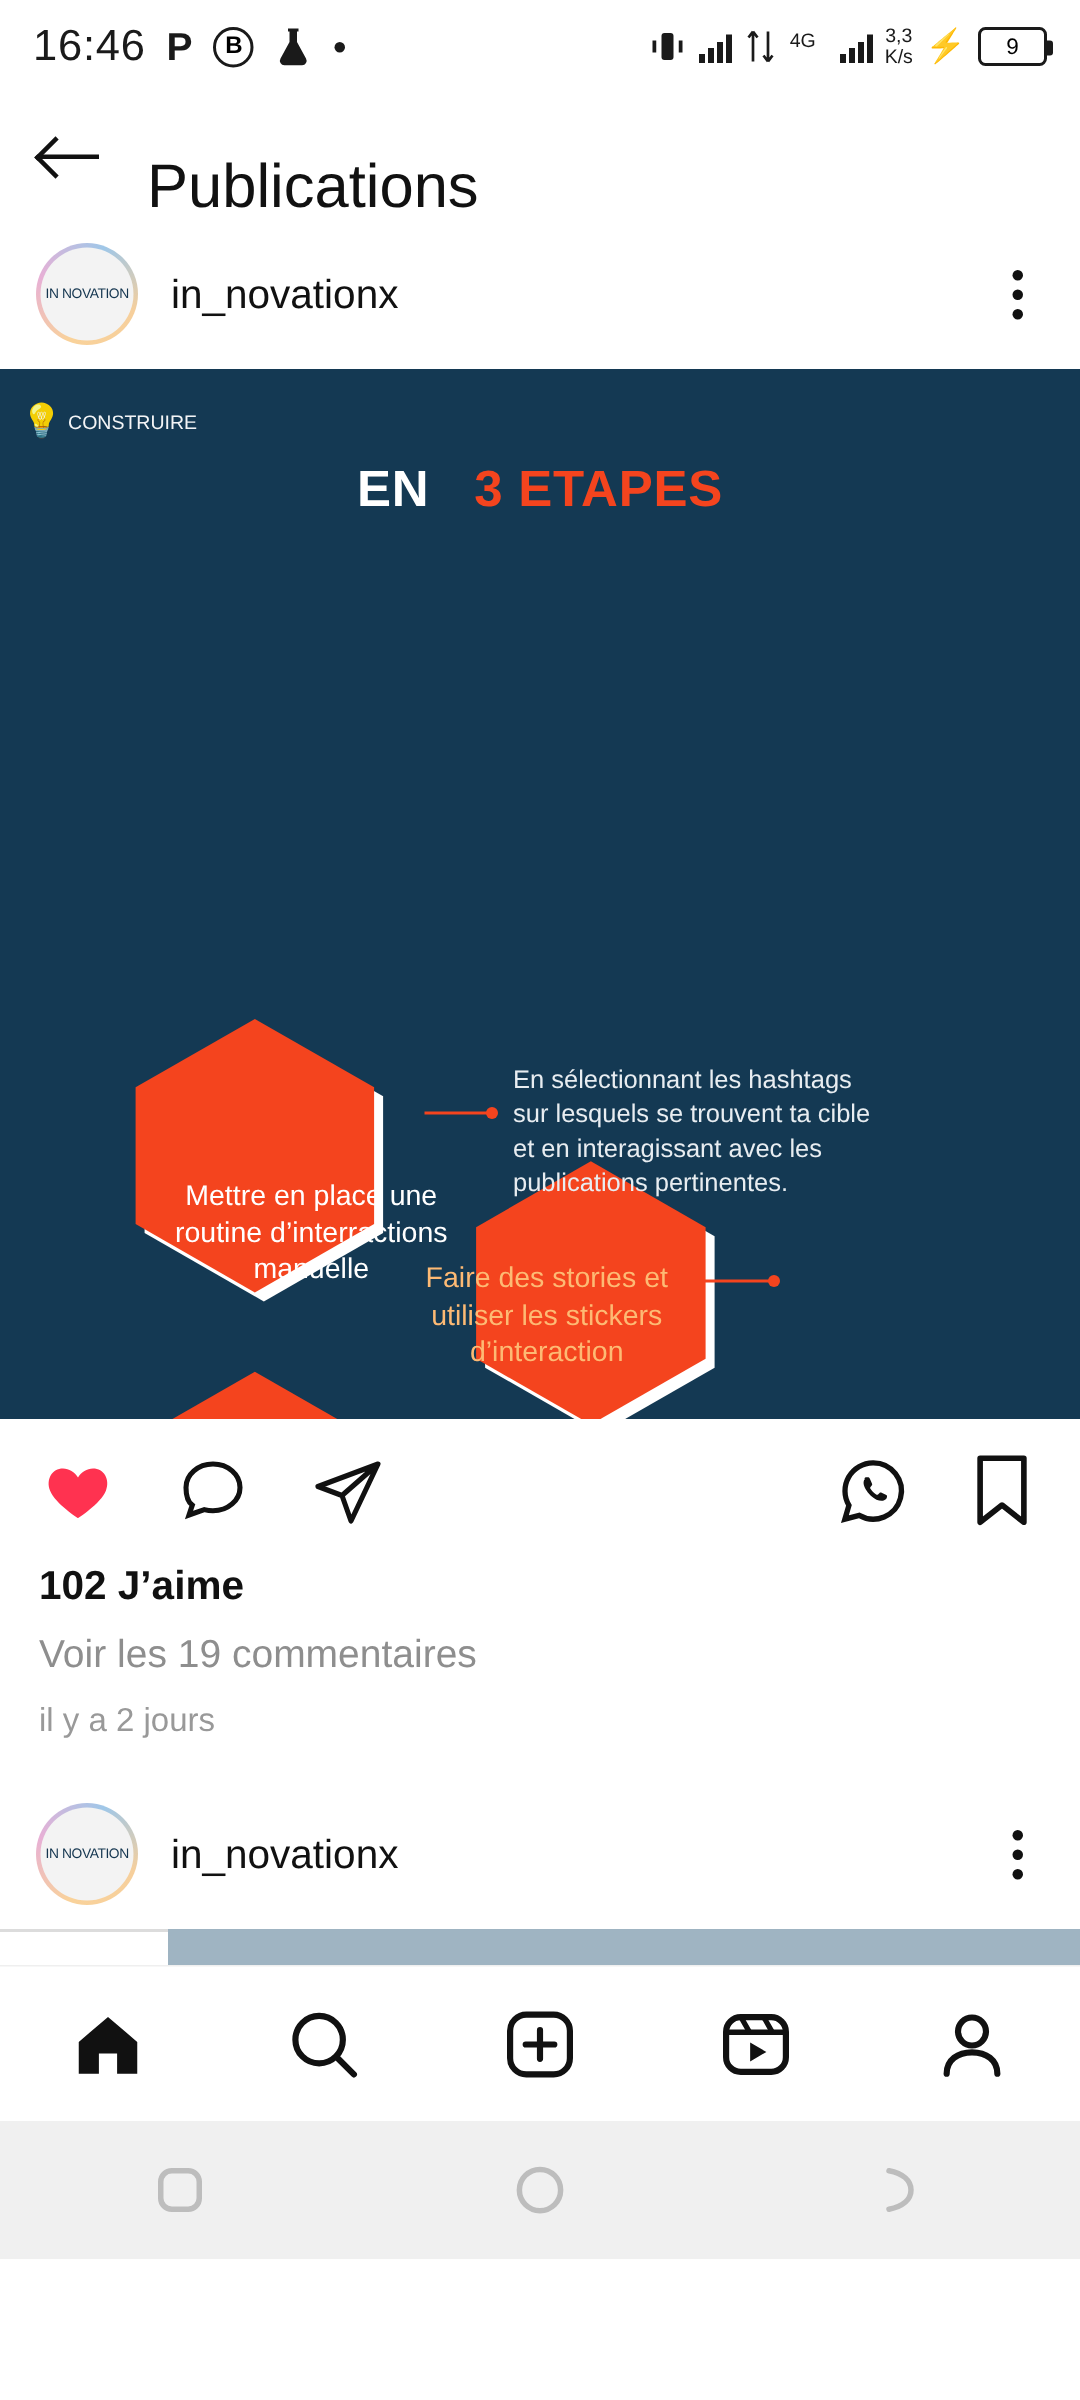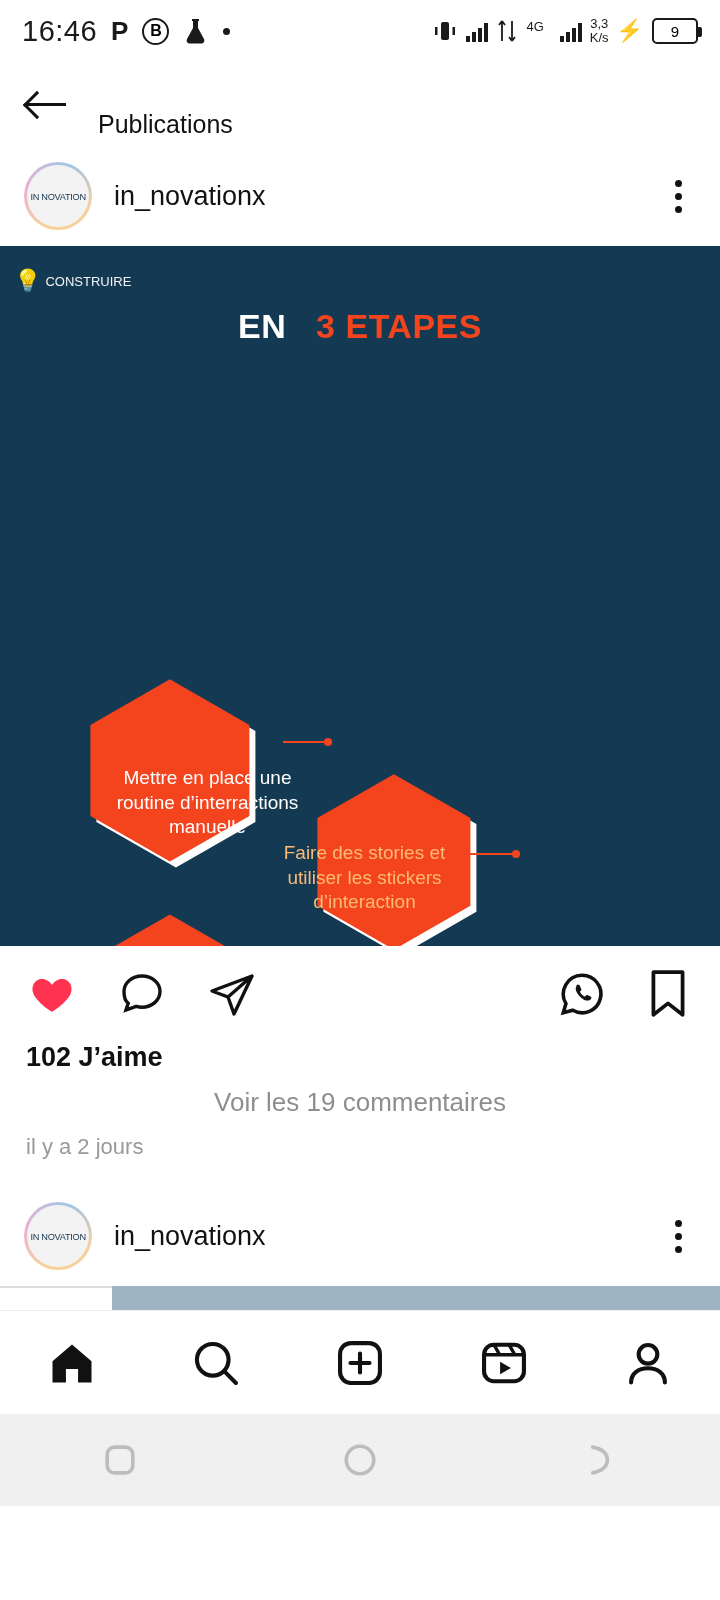--- a/index.html
+++ b/index.html
@@ -46,21 +46,21 @@
   
   .appbar { height: 84px; display: flex; align-items: center; padding: 0 26px; gap: 30px; }
   .back-arrow { width: 42px; height: 34px; position: relative; }
   .back-arrow:before {
     content: ""; position: absolute; left: 0; top: 16px; width: 40px; height: 3px; background: #111;
   }
   .back-arrow:after {
     content: ""; position: absolute; left: 1px; top: 8px; width: 17px; height: 17px;
     border-left: 3px solid #111; border-bottom: 3px solid #111; transform: rotate(45deg);
   }
-  .appbar-title { font-size: 25px; color: #111; margin-top: 41px; }
+  .appbar-title { font-size: 41px; color: #111; margin-top: 41px; }
 
   
   .post-head { height: 100px; display: flex; align-items: center; padding: 0 24px; gap: 22px; }
   .avatar {
     width: 68px; height: 68px; border-radius: 50%;
     background: conic-gradient(from 200deg, #f9d29a, #e7b0d6, #9fc7e8, #f6cf9c, #f9d29a);
     padding: 3px; display: flex; align-items: center; justify-content: center;
   }
   .avatar-inner {
     width: 100%; height: 100%; border-radius: 50%; background: #f3f3f3;
@@ -100,21 +100,21 @@
   .actions .left { display: flex; align-items: center; gap: 38px; flex: 1; }
   .actions .right { display: flex; align-items: center; gap: 34px; }
   .ico-btn { width: 52px; height: 52px; display: flex; align-items: center; justify-content: center; }
 
   
   .caption-block { padding: 0 26px; }
   .likes { font-size: 27px; font-weight: bold; color: #111; margin-bottom: 8px; }
   .caption { font-size: 26px; color: #111; line-height: 1.35; }
   .caption b { font-weight: bold; }
   .caption .more { color: #8e8e8e; }
-  .comments { font-size: 26px; color: #8e8e8e; margin-top: 14px; text-align: center; }
+  .comments { font-size: 26px; color: #8e8e8e; margin-top: 14px; }
   .timeago { font-size: 22px; color: #999; margin-top: 16px; }
 
   
   .next-post { margin-top: 26px; height: 100px; display: flex; align-items: center; padding: 0 24px; gap: 22px; }
   .peek-strip { height: 24px; display: flex; }
   .peek-strip .a { width: 112px; background: #ffffff; border-top: 2px solid #dcdcdc; }
   .peek-strip .b { flex: 1; background: #9fb4c2; }
 
   
   .bottomnav {
@@ -233,24 +233,25 @@
           <polygon points="320,575 395,532 470,575 470,661 395,704 320,661" fill="#ffffff" transform="translate(-3,12) scale(1.02) translate(0,-20)"></polygon>
           <polygon points="320,575 395,532 470,575 470,661 395,704 320,661" fill="#f4441e" transform="translate(-9,6) scale(1.02) translate(0,-20)"></polygon>
         </g>
 
         <g>
           <polygon points="140,690 215,647 290,690 290,776 215,819 140,776" fill="#ffffff" transform="translate(-52,12) scale(1.06) translate(0,-22)"></polygon>
           <polygon points="140,690 215,647 290,690 290,776 215,819 140,776" fill="#f4441e" transform="translate(-58,6) scale(1.06) translate(0,-22)"></polygon>
         </g>
       </svg>
 
-      <div style="position:absolute; left:110px; top:520px; width:195px; text-align:center; color:#fff; font-size:19px; line-height:1.3;">Mettre en place une routine d’interractions manuelle</div>
+      <div style="position:absolute; left:110px; top:540px; width:195px; text-align:center; color:#fff; font-size:19px; line-height:1.3;">Mettre en place une routine d’interractions manuelle</div>
       <div style="position:absolute; left:282px; top:595px; width:165px; text-align:center; color:#fdba74; font-size:19px; line-height:1.3;">Faire des stories et utiliser les stickers d’interaction</div>
 
       <div class="leader" style="left:283px; top:495px; width:45px;"></div>
+      <div class="callout" style="left:342px; top:463px; width:240px;">En sélectionnant les hashtags sur lesquels se trouvent ta cible et en interagissant avec les publications pertinentes.</div>
 
       <div class="leader" style="left:468px; top:607px; width:48px;"></div>
 
     </div>
   </div>
 
   <div class="actions">
     <div class="left">
       <div class="ico-btn">
         <svg width="52" height="48" viewBox="0 0 24 24">

